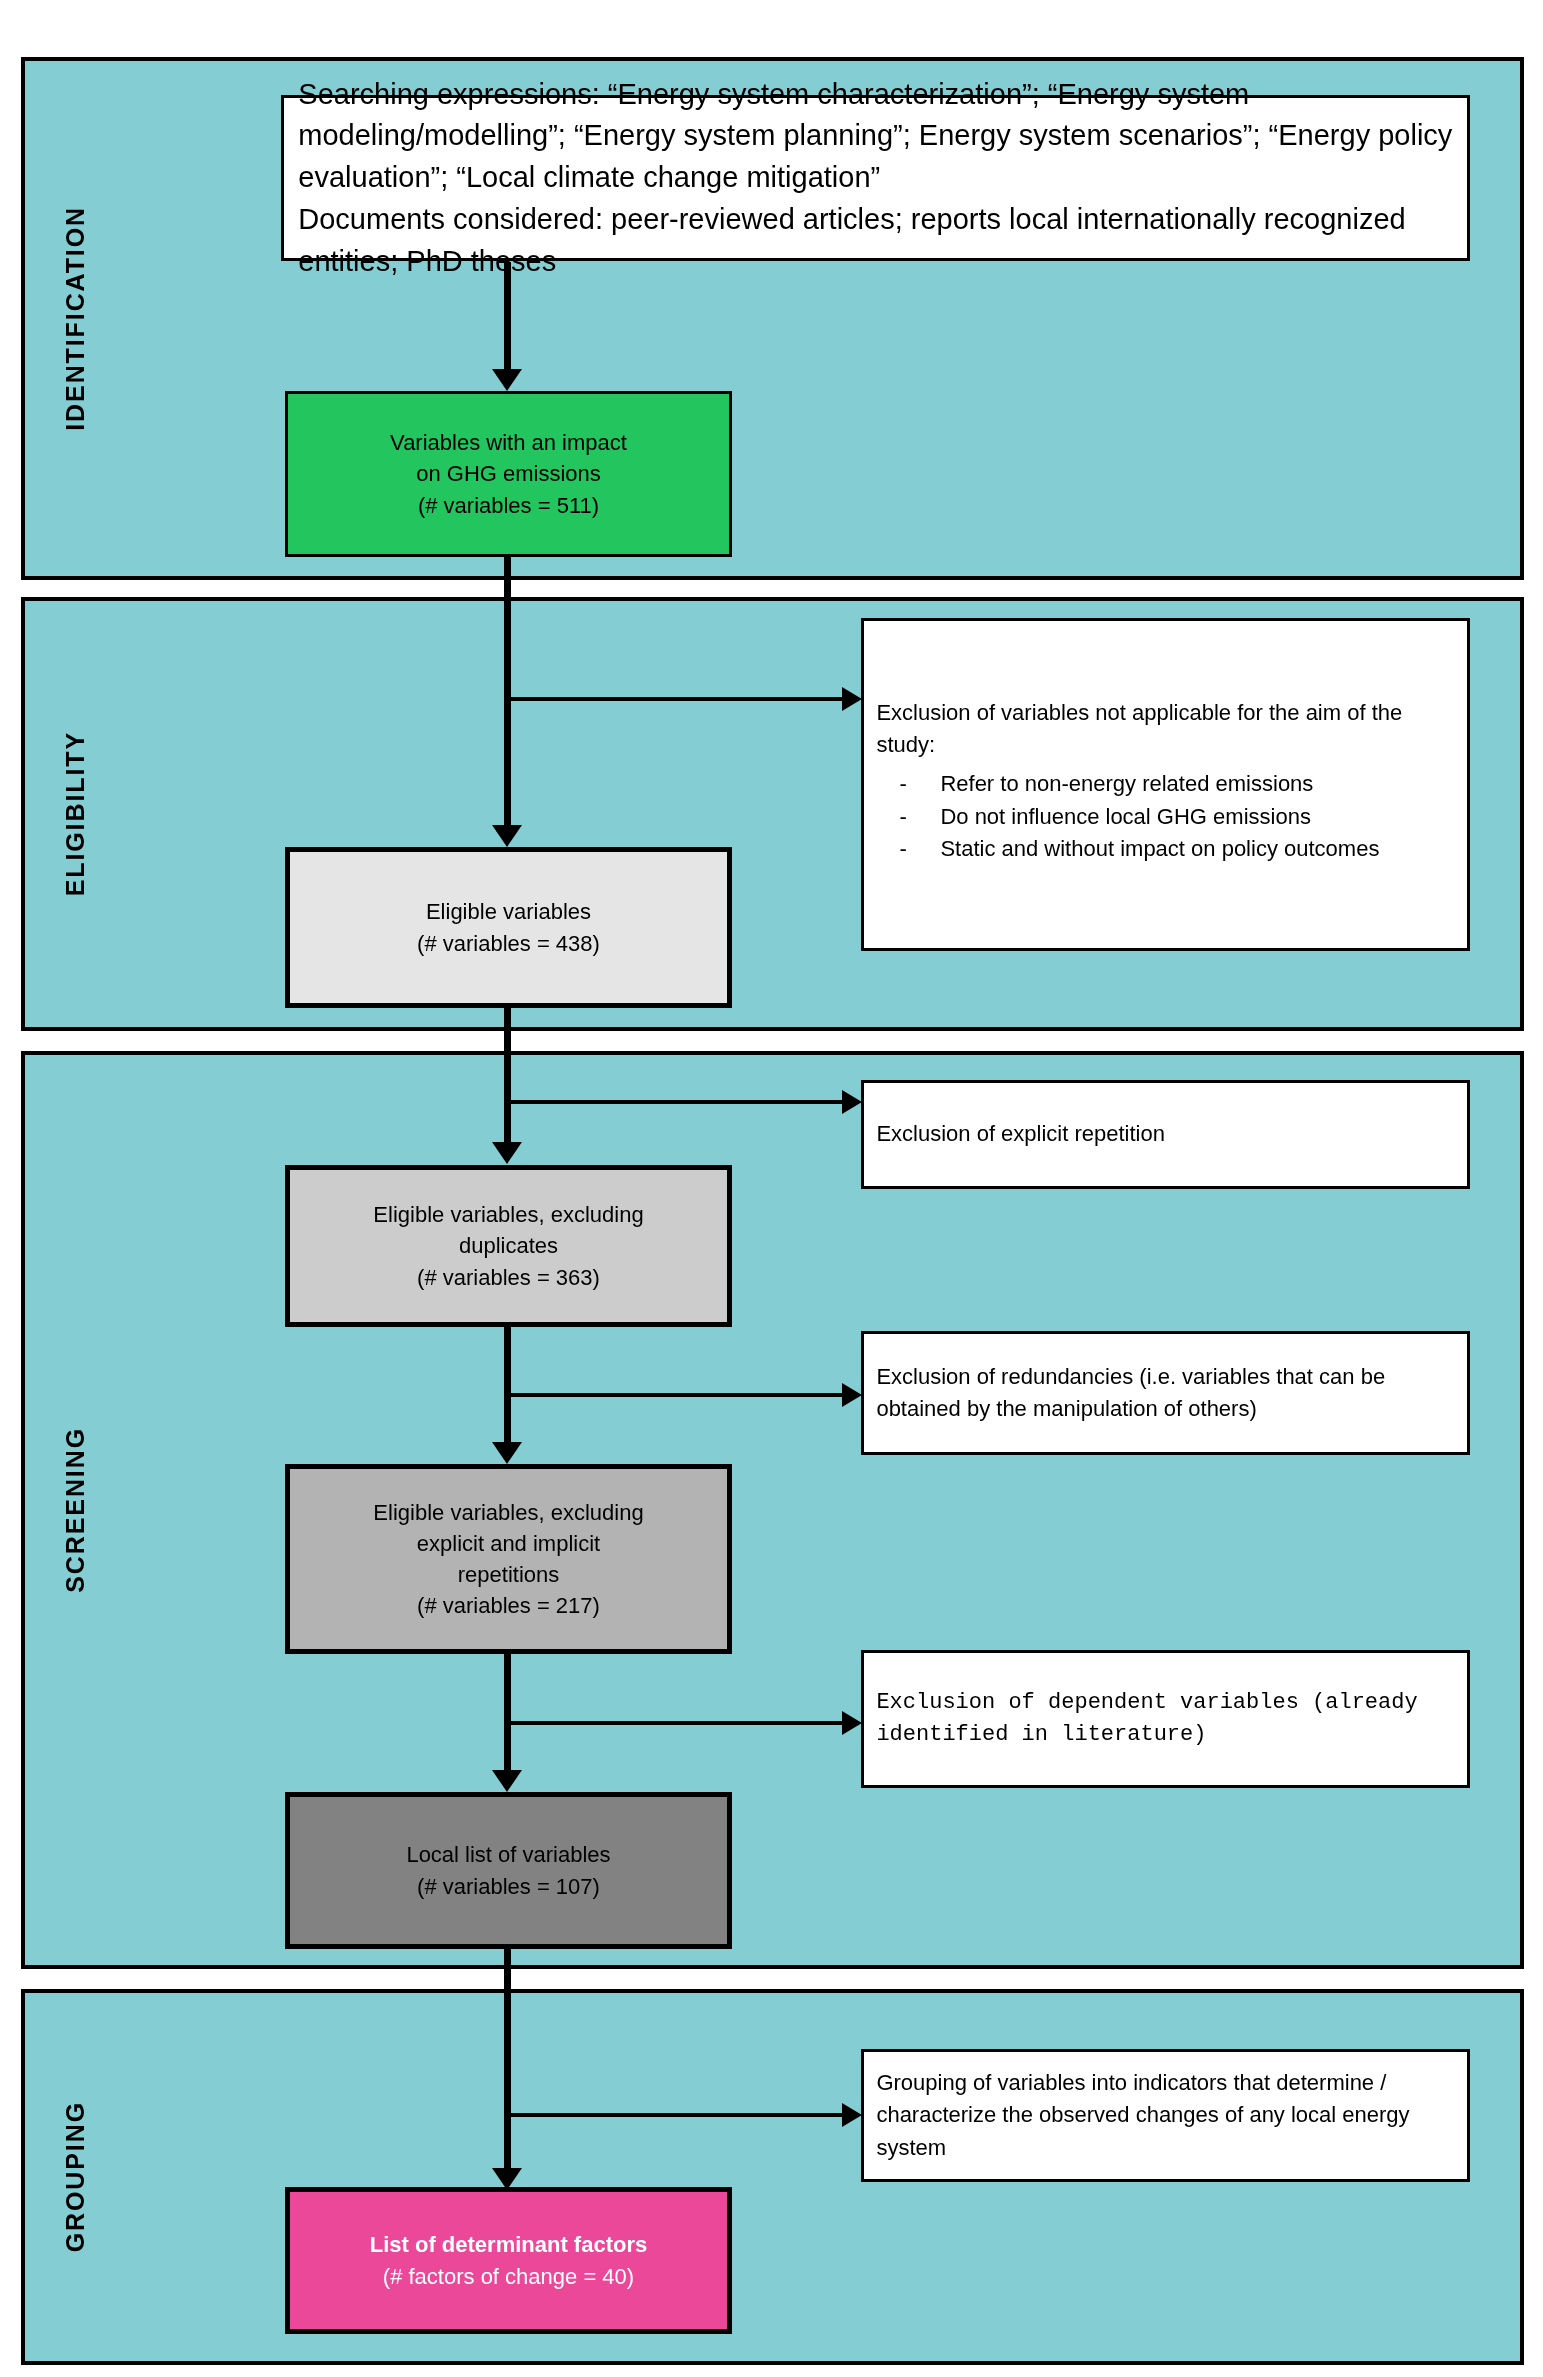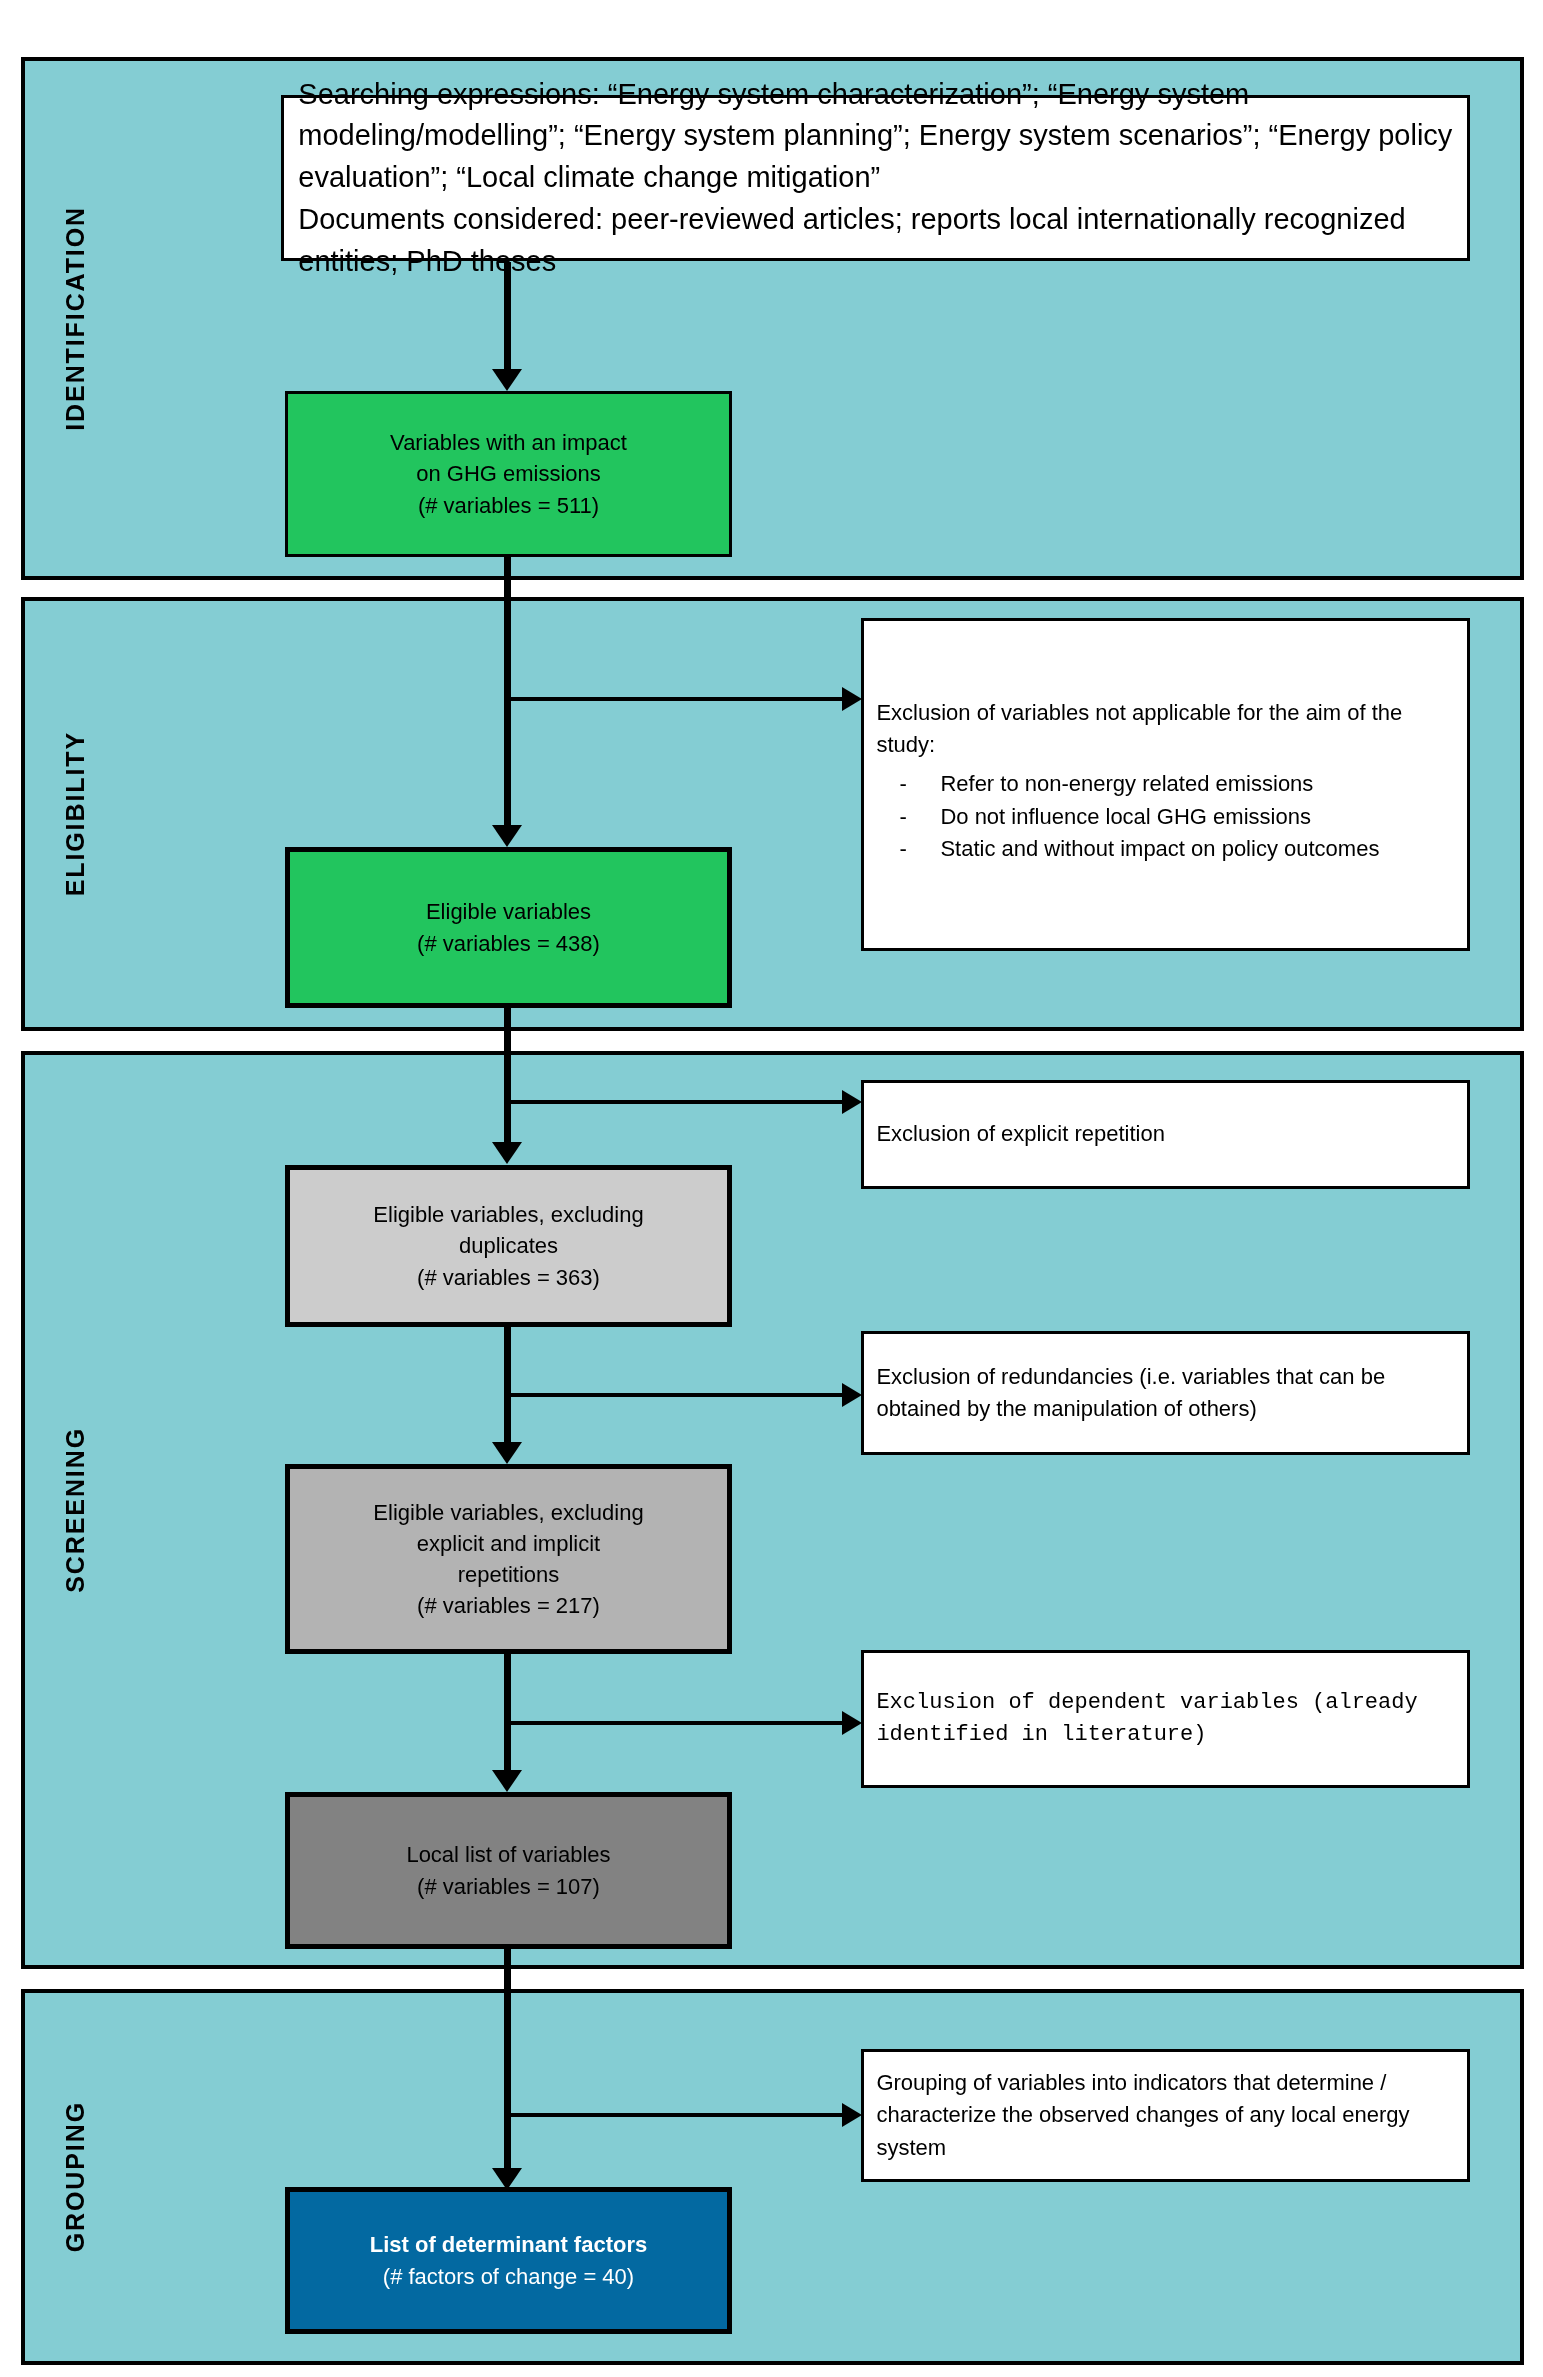--- a/index.html
+++ b/index.html
@@ -56,25 +56,25 @@
     display: flex;
     align-items: center;
     justify-content: center;
     text-align: center;
     font-size: 22px;
     line-height: 1.42;
     color: #000000;
     padding: 4.8px 10.5px;
   }
   .node.white  { background: #22c55e; border-width: 3.8px; }
-  .node.light  { background: #22c55e; }
+  .node.light  { background: #e5e5e5; }
   .node.gray1  { background: #cccccc; }
   .node.gray2  { background: #b3b3b3; }
   .node.gray3  { background: #828282; }
-  .node.dark   { background: #0369a1; color: #ffffff; }
+  .node.dark   { background: #ec4899; color: #ffffff; }
 
   .side-note {
     position: absolute;
     box-sizing: border-box;
     background: #ffffff;
     border: 3.8px solid #000000;
     font-size: 22px;
     line-height: 1.46;
     color: #000000;
     padding: 10.5px 12.4px;

